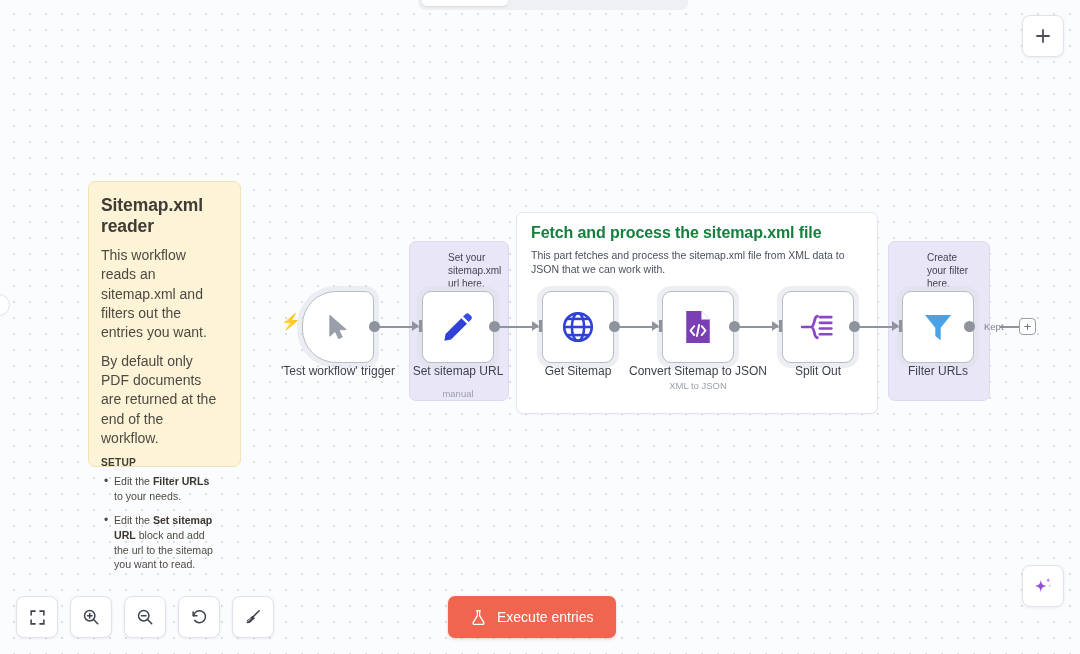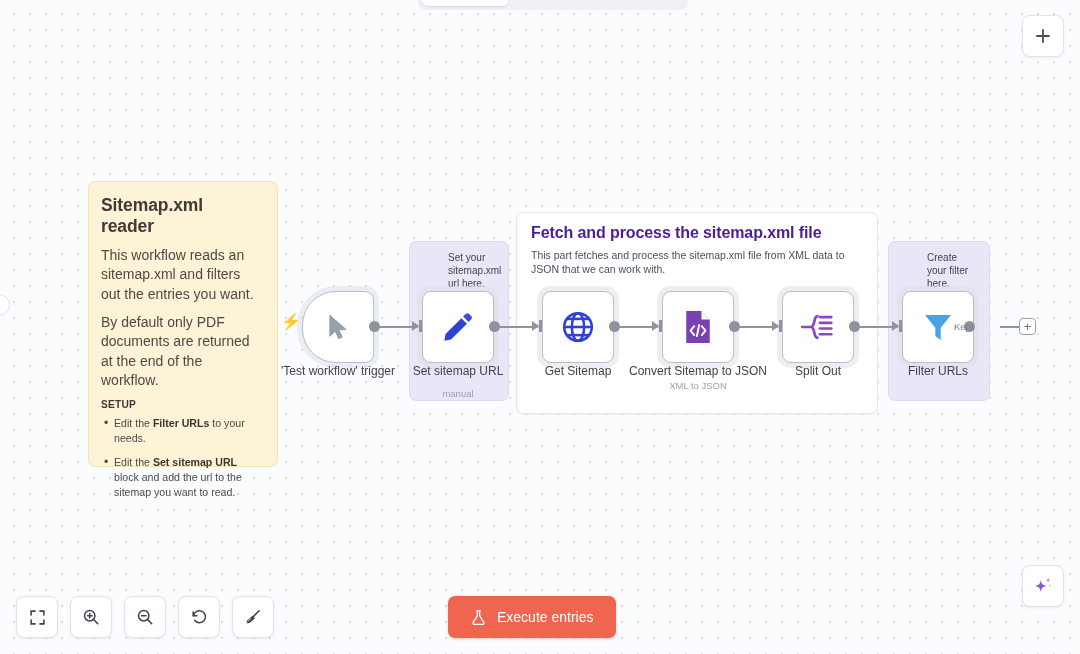--- a/index.html
+++ b/index.html
@@ -39,21 +39,21 @@
   }
   .tab.active { background: #ffffff; color: #3c3f45; box-shadow: 0 1px 2px rgba(0,0,0,.10); }
 
   
   .sticky {
     position: absolute;
     border-radius: 7px;
   }
   .sticky-yellow {
     left: 88px; top: 181px;
-    width: 190px; height: 286px;
+    width: 153px; height: 286px;
     background: #fdf3d7;
     border: 1px solid #f2e3b5;
     padding: 13px 20px 10px 12px;
     color: #55514a;
   }
   .sticky-yellow h1 {
     font-size: 17.5px; font-weight: 700; color: #3f3b35;
     margin-bottom: 9px; letter-spacing: -0.1px;
   }
   .sticky-yellow p {
@@ -87,21 +87,21 @@
 
   .sticky-white {
     left: 516px; top: 212px;
     width: 362px; height: 202px;
     background: #ffffff;
     border: 1px solid #e3e6eb;
     border-radius: 7px;
     box-shadow: 0 1px 2px rgba(20,25,40,.04);
   }
   .sticky-white h2 {
-    font-size: 16px; font-weight: 700; color: #4c1d95;
+    font-size: 16px; font-weight: 700; color: #15803d;
     padding: 11px 14px 0 14px; letter-spacing: -0.1px;
   }
   .sticky-white .stxt2 {
     font-size: 10.5px; line-height: 1.35; color: #4a5060;
     padding: 6px 14px 0 14px;
   }
 
   
   .node {
     position: absolute;
@@ -310,21 +310,21 @@
   <div class="node-label" style="left:818px; top:364px;">Split Out</div>
 
   <div class="arrow-bar" style="left:899px; top:320px;"></div>
   <div class="arrow-in" style="left:892px; top:321px;"></div>
   <div class="node" style="left:902px; top:291px;">
     <svg width="34" height="34" viewBox="0 0 24 24">
       <path d="M2.8 3.6 L21.2 3.6 L13.9 12.6 L13.9 21.4 L10.1 18.4 L10.1 12.6 Z" fill="#49a2e6"></path>
     </svg>
   </div>
   <div class="dot-out" style="left:964px; top:321px;"></div>
-  <div class="kept-label" style="left:954px; top:321px;">Kept</div>
+  <div class="kept-label" style="left:984px; top:321px;">Kept</div>
   <div class="node-label" style="left:938px; top:364px;">Filter URLs</div>
   <div class="plus-end" style="left:1019px; top:318px;">+</div>
 
   <div class="fbtn" id="btn-add-node">
     <svg width="18" height="18" viewBox="0 0 24 24" stroke="#4a4f59" stroke-width="2.4" stroke-linecap="round">
       <line x1="12" y1="4" x2="12" y2="20"></line>
         <line x1="4" y1="12" x2="20" y2="12"></line>
     </svg>
   </div>
 

